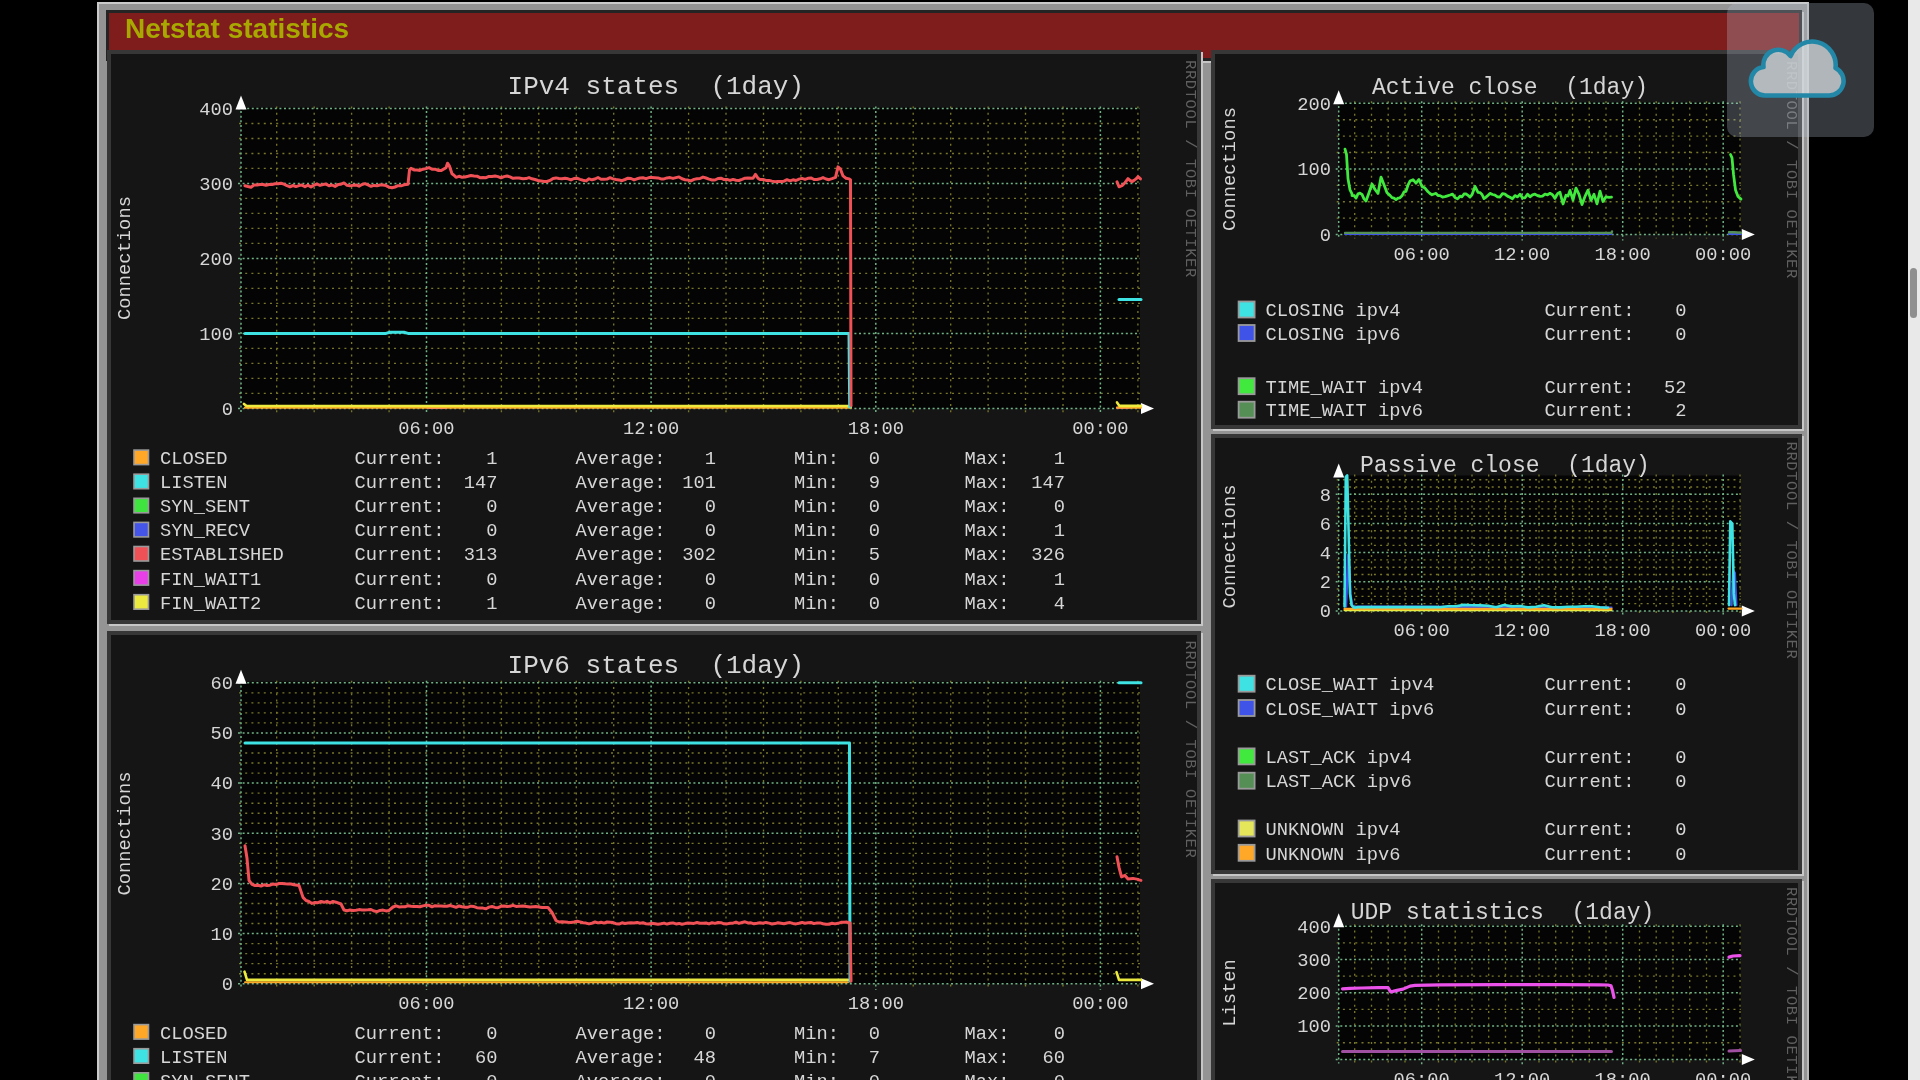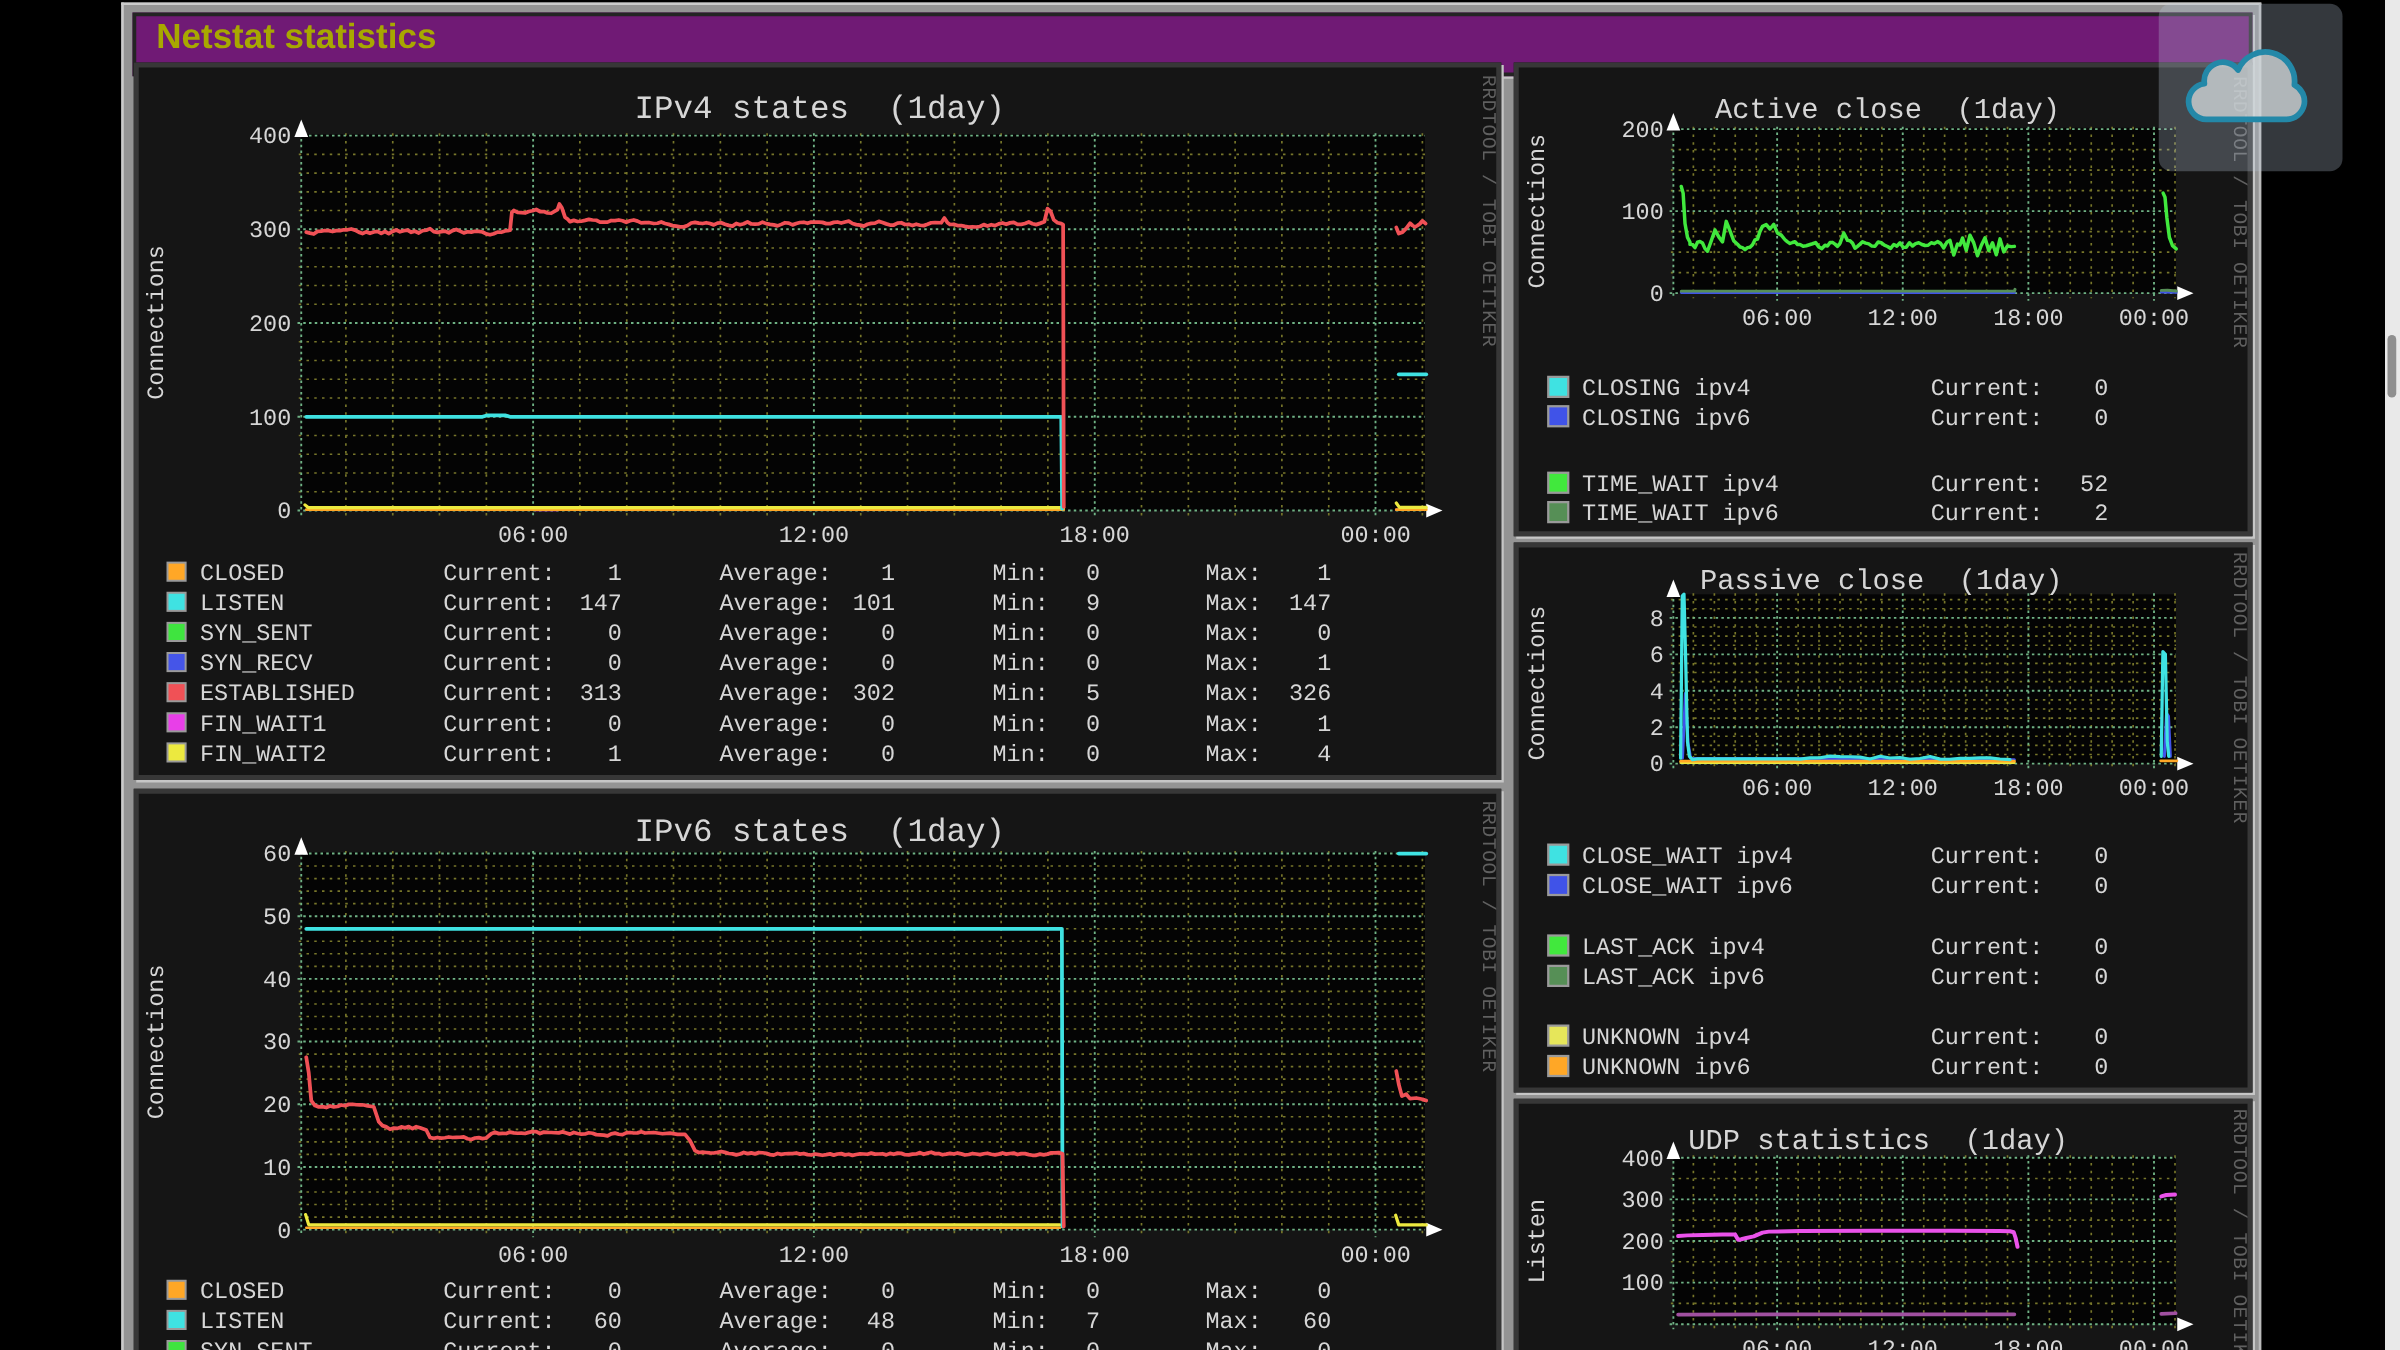--- a/index.html
+++ b/index.html
@@ -1,18 +1,18 @@
 <!DOCTYPE html>
 <html><head><meta charset="utf-8"><style>
 html,body{margin:0;padding:0;background:#000;width:1920px;height:1080px;overflow:hidden}
 *{box-sizing:border-box}
 body{position:relative;font-family:"Liberation Mono",monospace}
 .cont{position:absolute;left:97px;top:2px;width:1712px;height:1078px;background:#949494;
  border-top:2px solid #cbcbcb;border-left:2px solid #cbcbcb;border-right:2px solid #bbbbbb}
-.hdr{position:absolute;left:106px;top:10px;width:1696px;height:51px;background:#701a75;
+.hdr{position:absolute;left:106px;top:10px;width:1696px;height:51px;background:#7f1d1d;
  border:3px solid #242424;box-shadow:2px 2px 0 #c6c6c6}
 .hdr span{position:absolute;left:16px;top:0px;font-family:"Liberation Sans",sans-serif;
  font-weight:bold;font-size:28px;color:#a8a800}
 .panel{position:absolute;background:#151515;border:4px solid #373737;box-shadow:2px 2px 0 #c6c6c6}
 .panel svg{display:block}
 .scrolltrack{position:absolute;left:1908px;top:0;width:12px;height:1080px;background:#e9e9e9}
 .scrollthumb{position:absolute;left:1910px;top:268px;width:7px;height:50px;background:#8f8f8f;border-radius:3.5px}
 .overlay{position:absolute;left:1727px;top:3px;width:147px;height:134px;background:rgba(188,201,218,0.28);border-radius:10px}
 </style></head><body>
 <div class="cont"></div>

